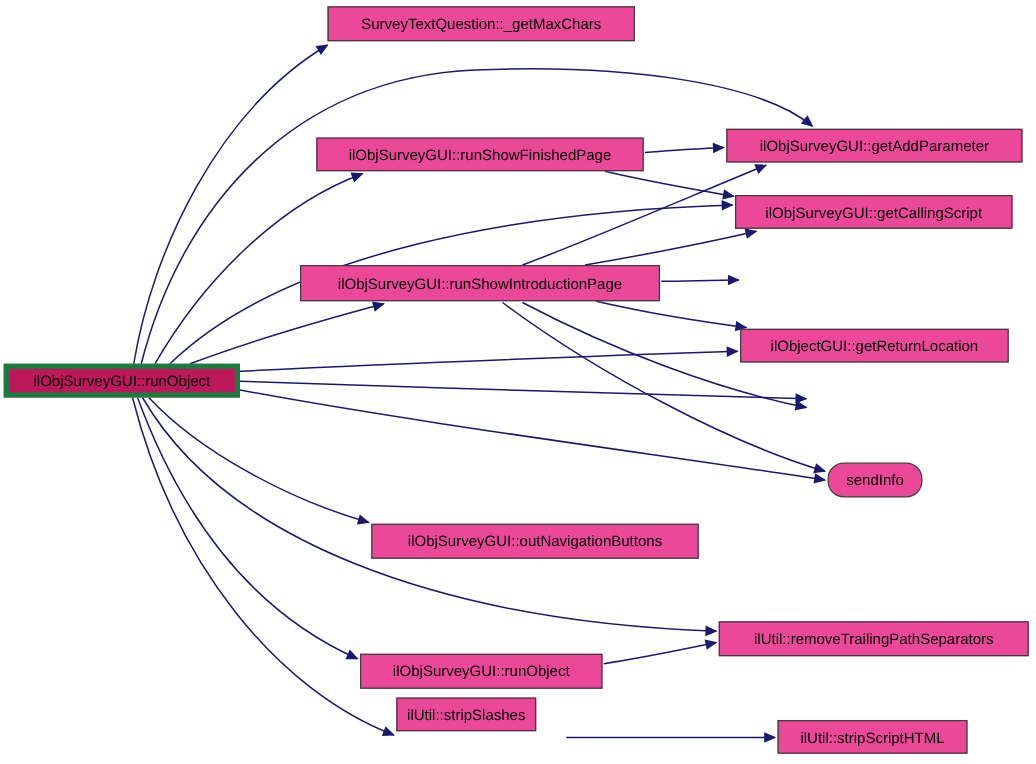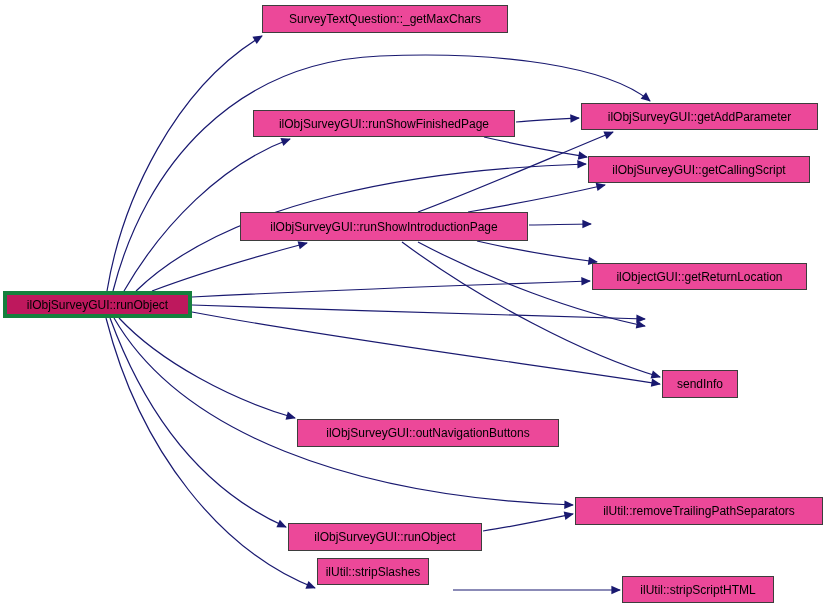--- a/index.html
+++ b/index.html
@@ -75,21 +75,21 @@
       </div>
       <div class="node" style="left: 581px; top: 103px; width: 237px; height: 27px;">
         <span>ilObjSurveyGUI::getAddParameter</span>
       </div>
       <div class="node" style="left: 240px; top: 212px; width: 288px; height: 29px;">
         <span>ilObjSurveyGUI::runShowIntroductionPage</span>
       </div>
       <div class="node" style="left: 592px; top: 263px; width: 215px; height: 27px;">
         <span>ilObjectGUI::getReturnLocation</span>
       </div>
-      <div class="node" style="left: 662px; top: 370px; width: 76px; height: 28px;">
+      <div class="node" style="left: 662px; top: 370px; width: 76px; height: 28px; border-radius: 13px;">
         <span>sendInfo</span>
       </div>
       <div class="node" style="left: 253px; top: 419px; width: 262px; height: 28px; margin-left: 44px;">
         <span>ilObjSurveyGUI::outNavigationButtons</span>
       </div>
       <div class="node" style="left: 575px; top: 497px; width: 248px; height: 28px;">
         <span>ilUtil::removeTrailingPathSeparators</span>
       </div>
       <div class="node" style="left: 288px; top: 523px; width: 194px; height: 28px;">
         <span>ilObjSurveyGUI::runObject</span>

